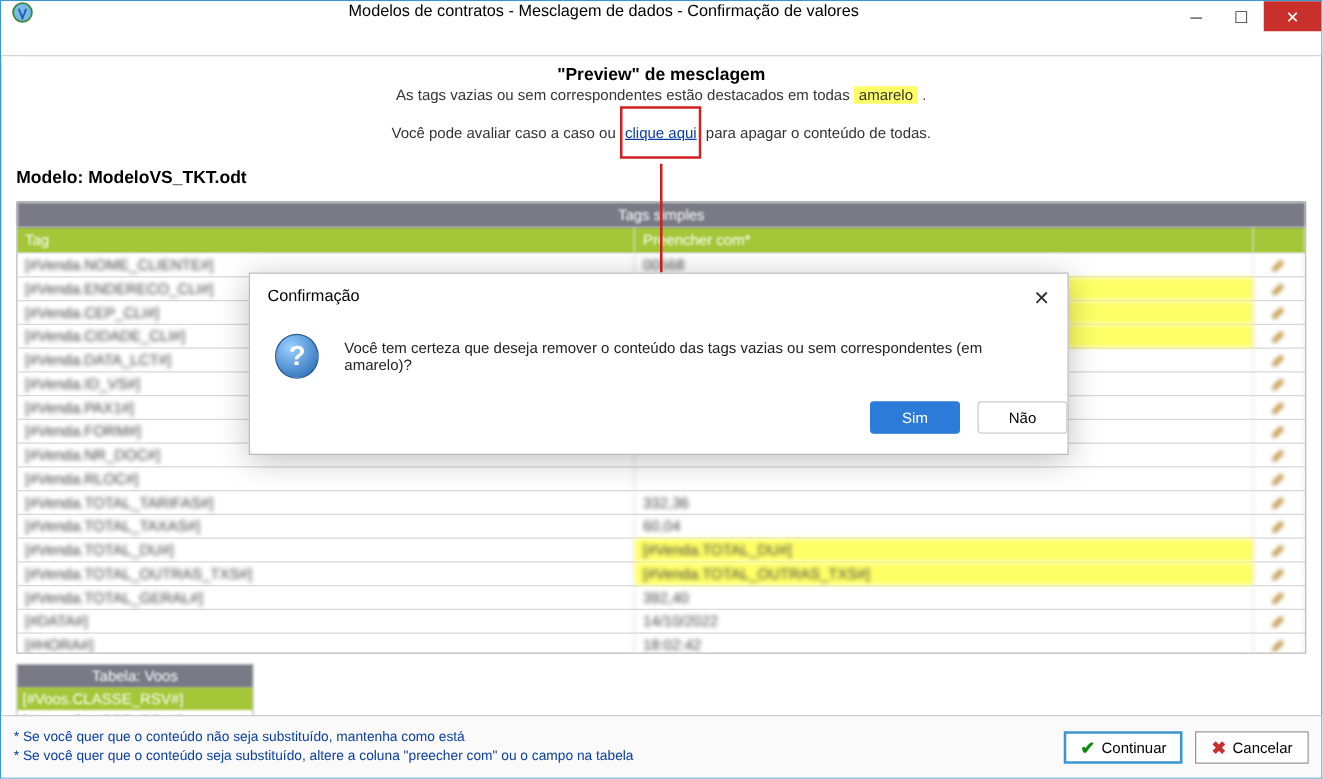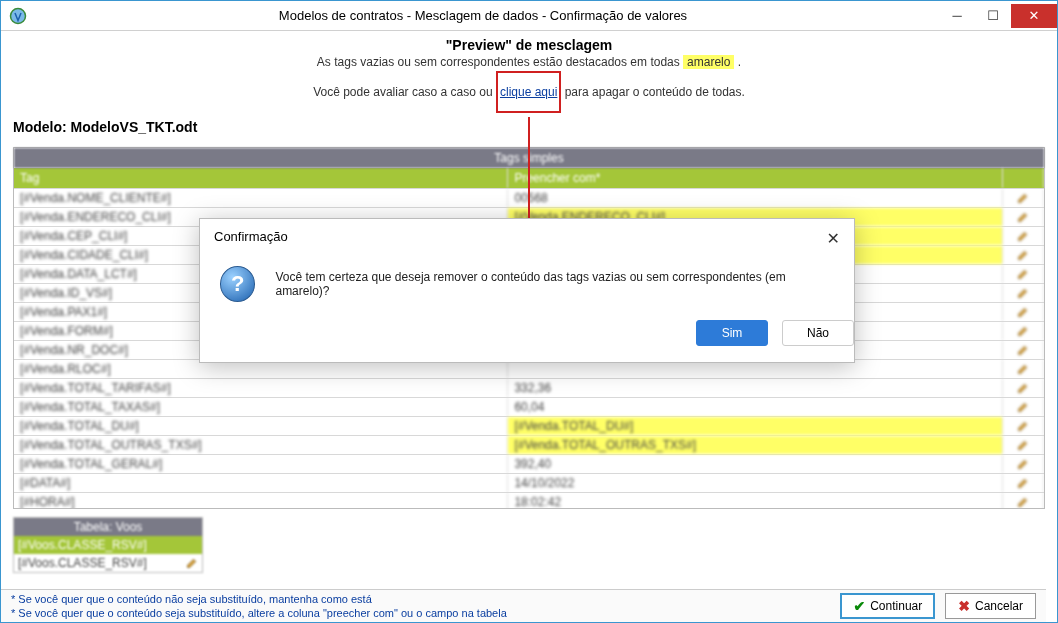--- a/index.html
+++ b/index.html
@@ -13,24 +13,24 @@
       position: relative;
     }
     .window {
       width: 1058px;
       height: 623px;
       background: #fff;
       border: 1px solid #3a96d0;
       position: relative;
     }
     .titlebar {
-      height: 30px;
+      height: 44px;
       background: #fff;
       display: flex;
-      align-items: center;
+      align-items: flex-start;
       border-bottom: 1px solid #d0d0d0;
     }
     .titlebar .app-icon {
       width: 18px; height: 18px;
       margin-left: 8px;
       display: inline-block;
     }
     .titlebar .app-icon svg { width: 18px; height: 18px; }
     .titlebar .title {
       flex: 1;
@@ -95,22 +95,22 @@
     }
     
     .mini-table { margin-top: 8px; width: 190px; border: 1px solid #bbb; filter: blur(1px); }
     .mini-header { background: #7a7a87; color: #fff; text-align: center; padding: 2px; font-size: 12px; }
     .mini-row1 { background: #a4c639; color: #fff; padding: 2px 4px; font-size: 12px; }
     .mini-row2 { display: flex; }
     .mini-row2 .mc1 { flex: 1; padding: 2px 4px; font-size: 12px; color: #444; }
     .mini-row2 .mc2 { width: 20px; display: flex; align-items: center; justify-content: center; }
     
     .footer {
-      position: absolute; bottom: 0; left: 0; right: 11px;
-      height: 33px; border-top: 1px solid #ccc;
+      position: absolute; bottom: 0; left: 0; right: 0;
+      height: 50px; border-top: 1px solid #ccc;
       display: flex; align-items: center;
       padding: 0 10px;
       background: #fafafa;
       gap: 31px;
     }
     .footer-notes { font-size: 11px; color: #0a3ea0; line-height: 1.3; flex: 1; }
     .footer-btns { display: flex; gap: 10px; }
     .footer-btn {
       border: 1px solid #999; background: #fff;
       padding: 4px 12px; font-size: 12px;

